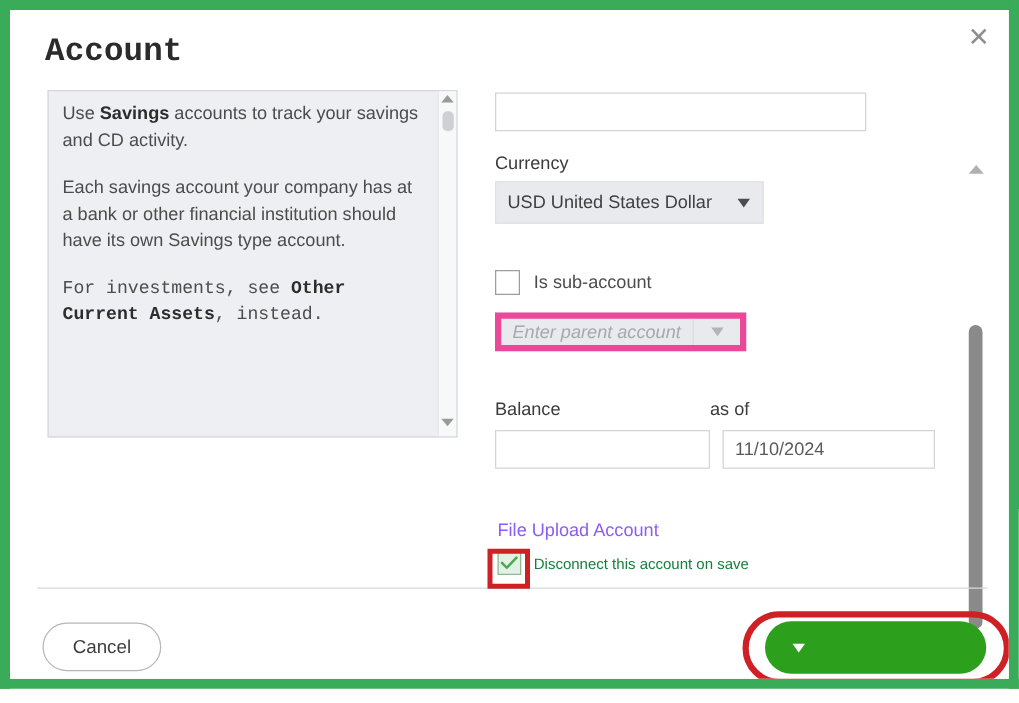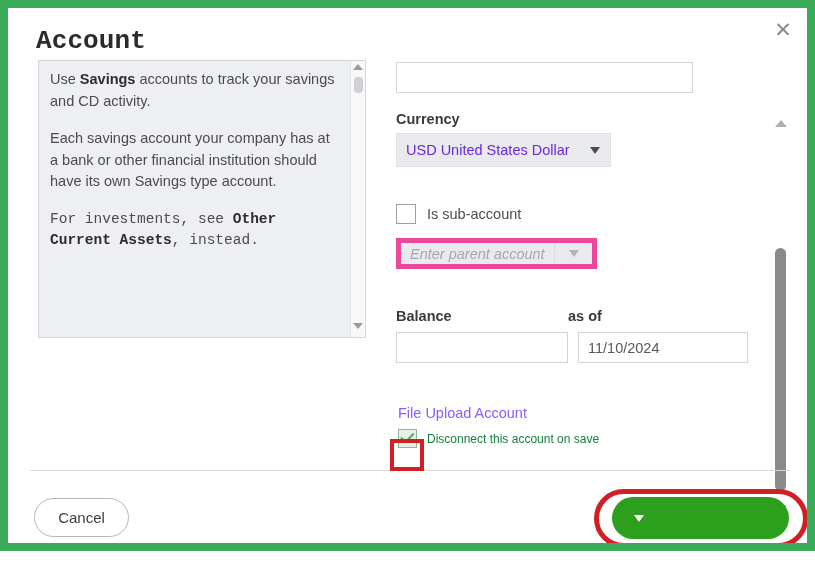--- a/index.html
+++ b/index.html
@@ -63,21 +63,21 @@
     font-weight: bold;
     color: #2b2b2b;
     letter-spacing: 0.1px;
     font-family: Liberation Mono, monospace;
   }
 
   
   #content-area {
     position: absolute;
     left: 0;
-    top: 41px;
+    top: 53px;
     width: 799px;
     height: 407px;
   }
 
   
   #info-panel {
     position: absolute;
     left: 30px;
     top: 11px;
     width: 328px;
@@ -142,21 +142,21 @@
   
   #form-column {
     position: absolute;
     left: 388px;
     top: 0;
     width: 360px;
   }
   .field-label {
     font-size: 14.5px;
     color: #3b3b3b;
-    font-weight: bold;
+    font-weight: normal;
     margin-bottom: 4px;
     display: block;
   }
   .text-input {
     box-sizing: border-box;
     border: 1px solid #d3d4d7;
     background: #ffffff;
     height: 31px;
     font-size: 14.5px;
     color: #5a5a5a;
@@ -194,21 +194,21 @@
     background: #e8eaee;
     border: 1px solid #dfe1e5;
     display: flex;
     align-items: center;
     cursor: default;
   }
   #currency-value {
     flex: 1;
     padding-left: 9px;
     font-size: 14.5px;
-    color: #6d28d9;
+    color: #404040;
   }
   #currency-caret {
     width: 30px;
     display: flex; align-items: center; justify-content: center;
   }
   .caret-dark {
     width: 0; height: 0;
     border-left: 5.5px solid transparent;
     border-right: 5.5px solid transparent;
     border-top: 7px solid #4c4c4c;

